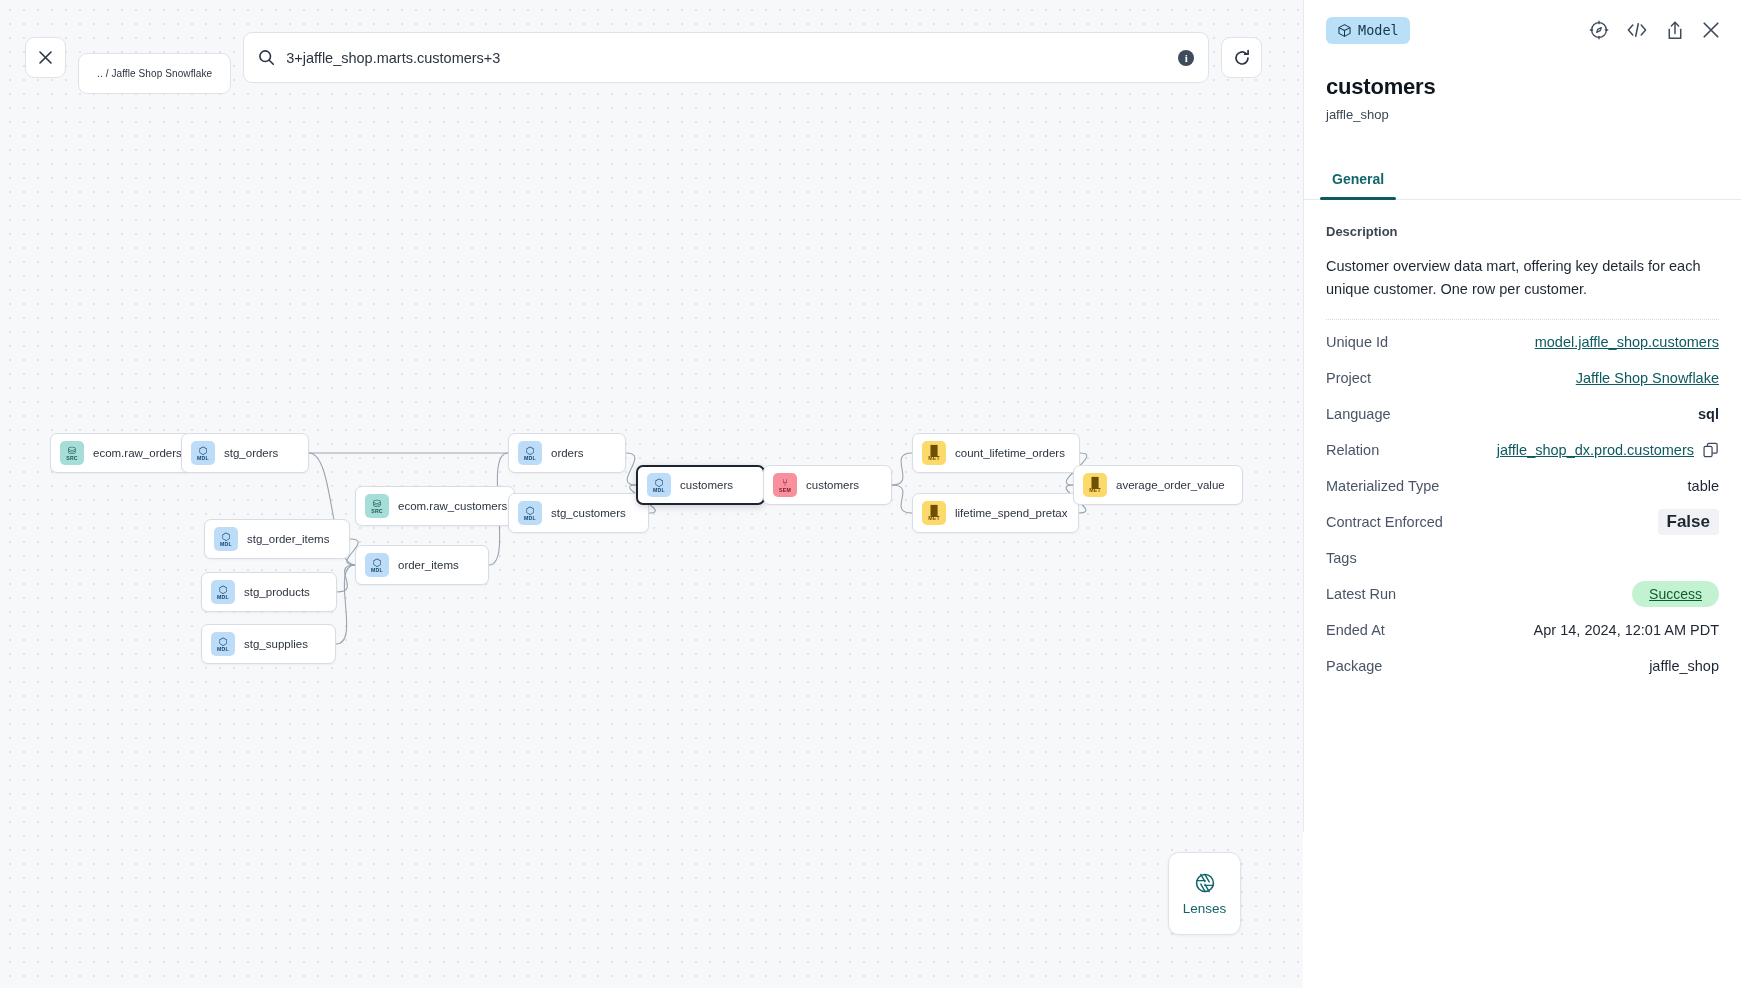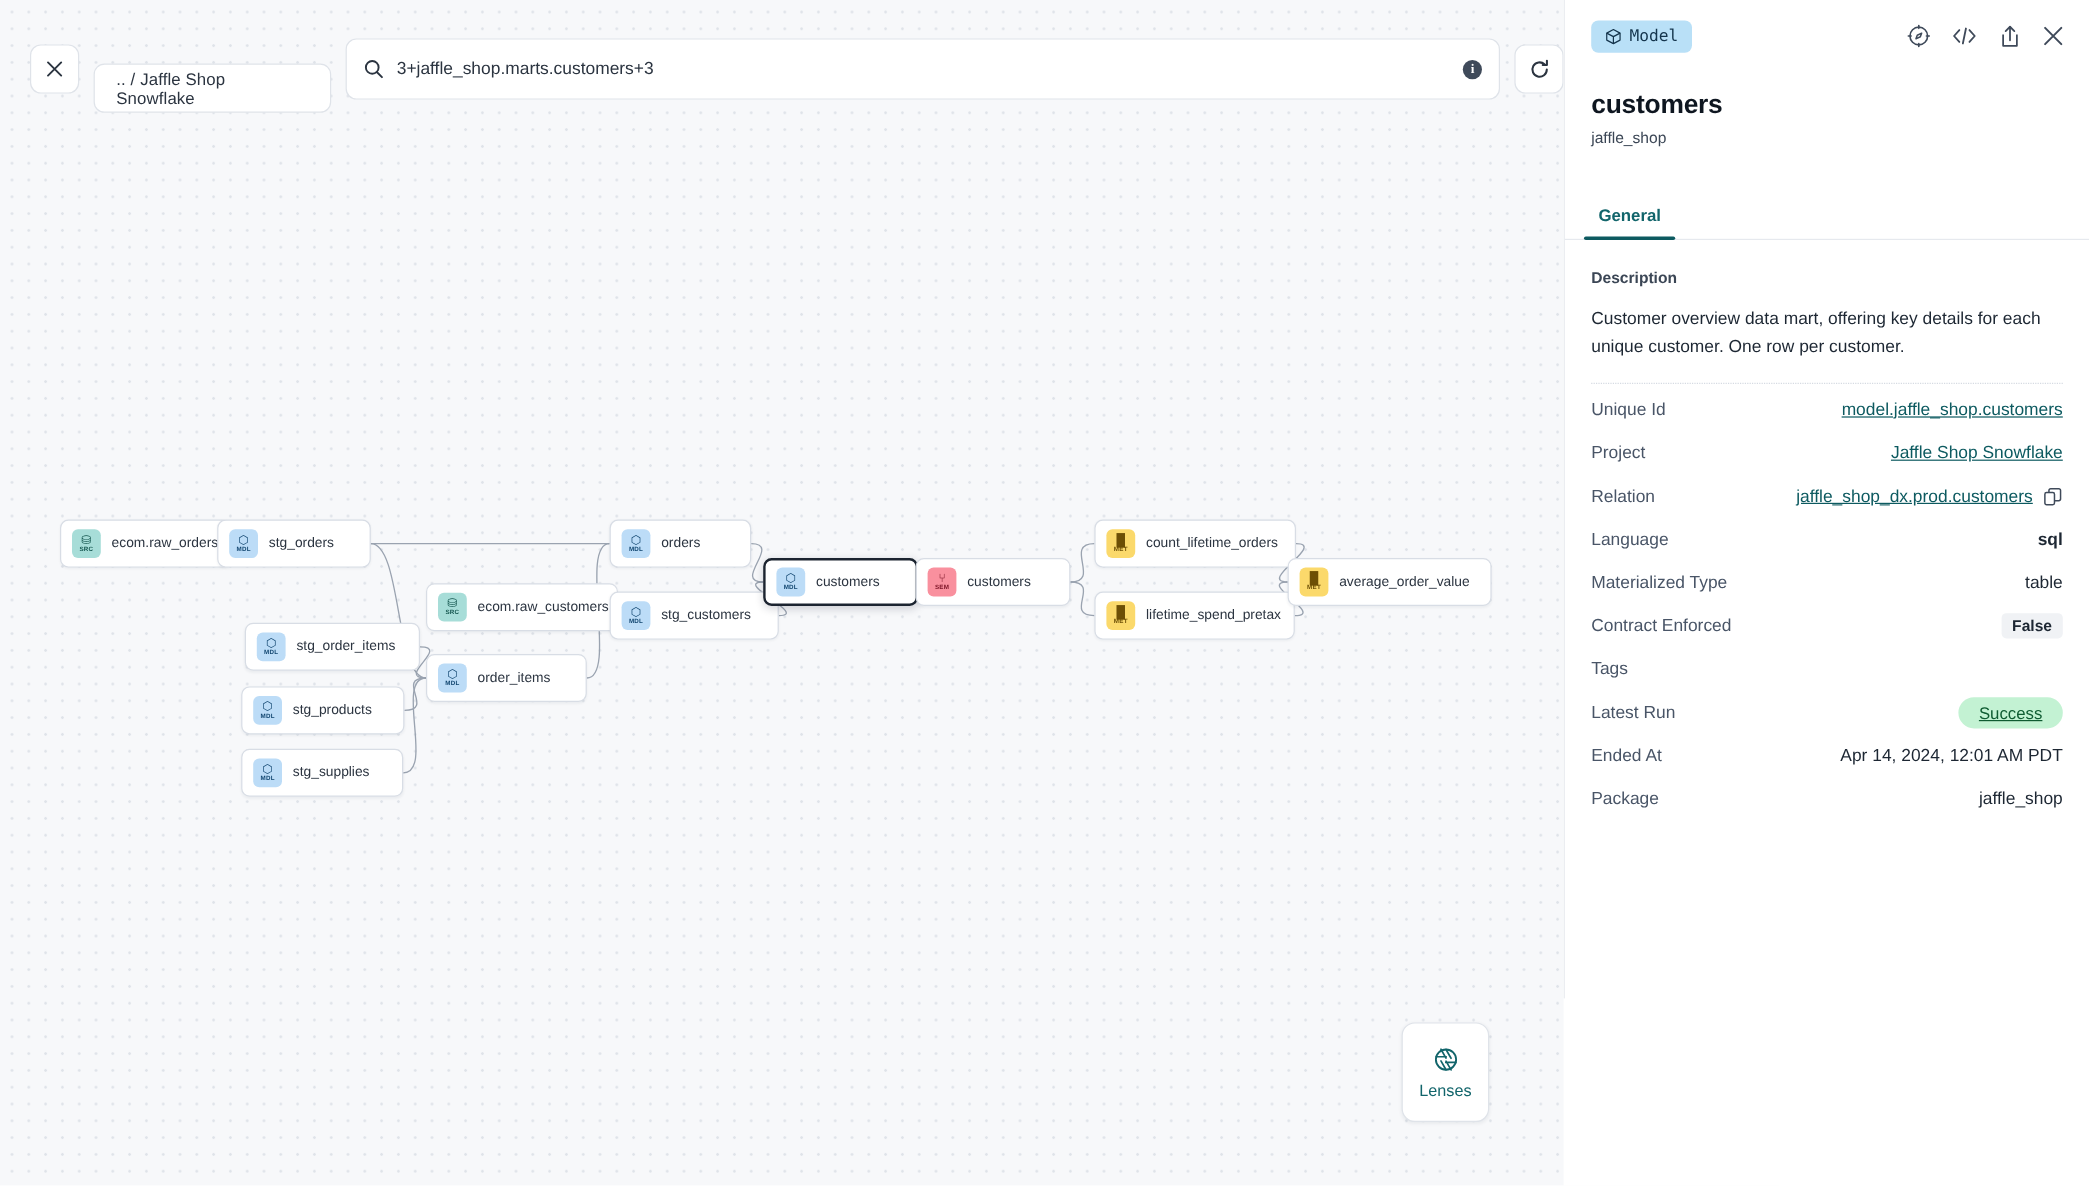--- a/index.html
+++ b/index.html
@@ -28,21 +28,21 @@
     position: absolute; top: 21px; left: 25px;
     display: flex; align-items: center; gap: 12px;
     z-index: 20;
   }
   .tb-btn {
     height: 41px; background:#fff; border:1px solid #dfe3e9; border-radius:9px;
     display:flex; align-items:center; justify-content:center;
     cursor:pointer;
   }
   #close-graph-button { width: 41px; }
-  #breadcrumb-button { padding: 0 18px; font-size: 14px; color:#2b3440; letter-spacing:.1px;margin-top:32px; }
+  #breadcrumb-button { padding: 0 18px; font-size: 10px; color:#2b3440; letter-spacing:.1px;margin-top:32px; }
   #search-wrap {
     width: 966px; height: 51px; background:#fff; border:1px solid #dfe3e9;
     border-radius:9px; display:flex; align-items:center; padding: 0 14px 0 14px;
     gap: 11px;
   }
   #search-input {
     border:none; outline:none; flex:1; font-size:14.5px; color:#2b3440;
     font-family:"Liberation Sans", sans-serif; background:transparent;
   }
   #refresh-button { width: 41px; }
@@ -134,21 +134,21 @@
 
   .row {
     display:flex; align-items:center; justify-content:space-between;
     min-height:36px; gap:14px;
   }
   .row-key { font-size:14.5px; color:#495567; white-space:nowrap; }
   .row-val { font-size:14.5px; color:#1d2733; text-align:right;padding-left:12px; }
   .row-val.link { color:#0d5a60; text-decoration:underline; cursor:pointer; }
   .row-val.mono-dark { font-weight:bold; }
   .val-chip {
-    background:#f0f2f5; border-radius:4px; padding:3px 9px; font-size:13px;
+    background:#f0f2f5; border-radius:4px; padding:3px 9px; font-size:17px;
     color:#1d2733; font-weight:bold;
   }
   .pill-success {
     background:#c3f2d3; color:#0f5c32; border-radius:13px;
     padding:5px 17px; font-size:14px;text-decoration:underline;
   }
   .row-val-group { display:flex; align-items:center; gap:9px; }
 </style>
 </head>
 <body>
@@ -373,36 +373,36 @@
               <span class="row-val link">model.jaffle_shop.customers</span>
             </div>
           </div>
           <div class="row">
             <div class="row-key">Project</div>
             <div class="row-val-group">
               <span class="row-val link">Jaffle Shop Snowflake</span>
             </div>
           </div>
           <div class="row">
+            <div class="row-key">Language</div>
+            <div class="row-val-group">
+              <span class="row-val mono-dark">sql</span>
+            </div>
+          </div>
+          <div class="row">
             <div class="row-key">Relation</div>
             <div class="row-val-group">
               <span class="row-val link">jaffle_shop_dx.prod.customers</span>
               <svg width="16" height="16" viewBox="0 0 18 18" style="cursor: pointer;">
                 <rect x="1.2" y="5" width="9" height="11.5" rx="1.6" stroke="#3f4a5a" stroke-width="1.4" fill="none"></rect>
                 <path d="M5 5 L5 3.1 A1.6 1.6 0 0 1 6.6 1.5 L14.3 1.5 A1.6 1.6 0 0 1 15.9 3.1 L15.9 11 A1.6 1.6 0 0 1 14.3 12.6 L10.4 12.6" stroke="#3f4a5a" stroke-width="1.4" fill="none" stroke-linejoin="round"></path>
               </svg>
             </div>
           </div>
           <div class="row">
-            <div class="row-key">Language</div>
-            <div class="row-val-group">
-              <span class="row-val mono-dark">sql</span>
-            </div>
-          </div>
-          <div class="row">
             <div class="row-key">Materialized Type</div>
             <div class="row-val-group">
               <span class="row-val">table</span>
             </div>
           </div>
           <div class="row">
             <div class="row-key">Contract Enforced</div>
             <div class="row-val-group">
               <span class="val-chip">False</span>
             </div>

